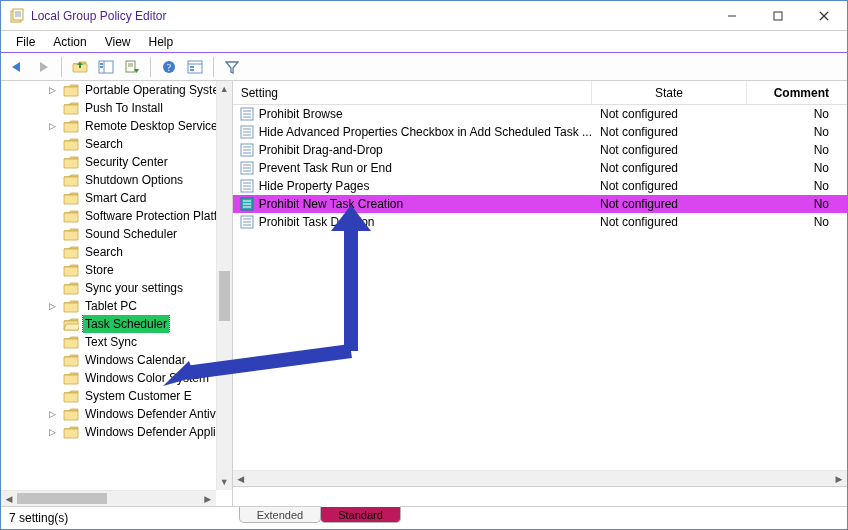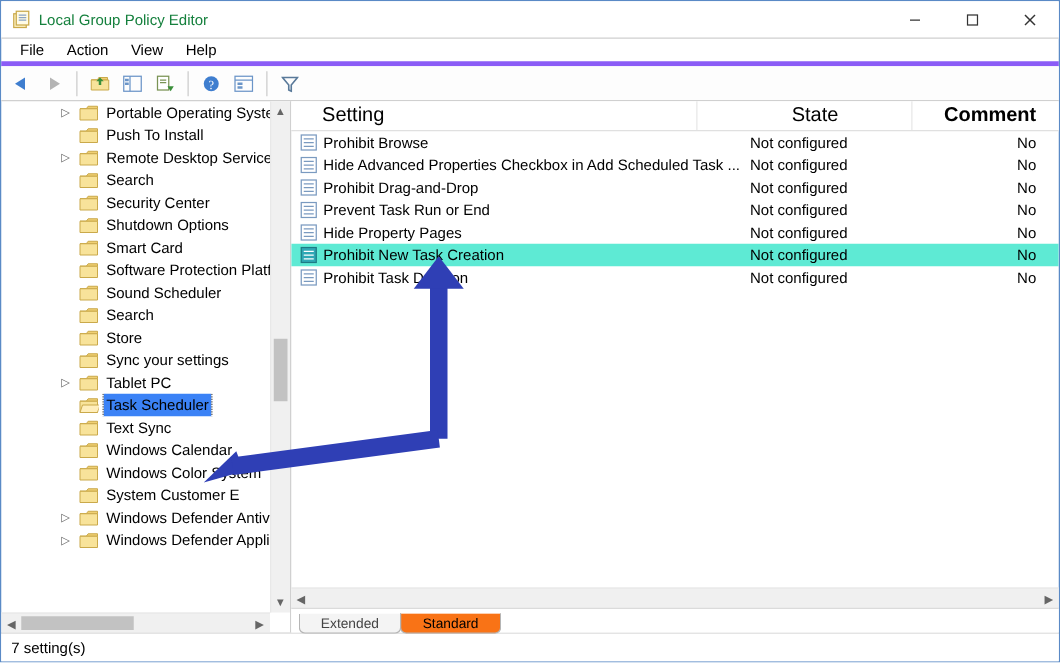--- a/index.html
+++ b/index.html
@@ -1,67 +1,67 @@
 <!DOCTYPE html>
 <html><head>
 <meta charset="utf-8">
 <style>
   * { box-sizing: border-box; }
   html, body { margin:0; padding:0; font-family: "Segoe UI", Tahoma, sans-serif; font-size:12px; color:#000; background:#fff; }
   .window { width:848px; height:530px; border:1px solid #5a8ac6; display:flex; flex-direction:column; background:#fff; position:relative; }
   
   .titlebar { height:30px; display:flex; align-items:center; border-bottom:1px solid #d0d0d0; background:#fff; }
   .titlebar .app-icon { width:16px; height:16px; margin:0 6px 0 8px; display:flex; align-items:center; justify-content:center; }
-  .titlebar .title { flex:1; font-size:12px; color:#15803d; }
+  .titlebar .title { flex:1; font-size:12px; color:#4c1d95; }
   .titlebar .win-controls { display:flex; }
   .titlebar .win-btn { width:46px; height:30px; display:flex; align-items:center; justify-content:center; color:#444; }
   
-  .menubar { height:22px; display:flex; align-items:center; padding:0 6px; border-bottom:4px solid #8b5cf6; }
+  .menubar { height:22px; display:flex; align-items:center; padding:0 6px; border-bottom:1px solid #8b5cf6; }
   .menubar .menu-item { padding:2px 9px; font-size:12px; }
   
   .toolbar { height:28px; display:flex; align-items:center; padding:0 4px; gap:2px; border-bottom:1px solid #d0d0d0; background:#fdfdfd; }
   .toolbar .tb-btn { width:24px; height:24px; display:flex; align-items:center; justify-content:center; border:1px solid transparent; }
   .toolbar .sep { width:1px; height:20px; background:#ccc; margin:0 4px; }
   
   .body { flex:1; display:flex; min-height:0; border-bottom:1px solid #d0d0d0; }
   .tree-pane { width:252px; border-right:1px solid #d0d0d0; position:relative; display:flex; flex-direction:column; }
   .tree-scroll { flex:1; overflow:hidden; position:relative; }
   .tree-list { position:absolute; top:0; left:0; right:16px; }
   .tree-item { height:18px; display:flex; align-items:center; padding-left:62px; white-space:nowrap; overflow:hidden; }
   .tree-item.expandable::before { content:"▷"; position:absolute; left:48px; font-size:9px; color:#666; transform:translateX(0); }
   .tree-item.expandable { position:relative; }
   .tree-item .folder-icon { width:16px; height:13px; margin-right:4px; flex-shrink:0; }
-  .tree-item.selected .label { background:#3b82f6; outline:1px dotted #555; padding:12px 2px; }
+  .tree-item.selected .label { background:#22c55e; outline:1px dotted #555; padding:12px 2px; }
   .tree-item .label { padding:0 2px; }
   
   .vscroll { position:absolute; right:0; top:0; bottom:16px; width:16px; background:#f0f0f0; border-left:1px solid #e8e8e8;}
   .vscroll .up, .vscroll .down { height:16px; display:flex; align-items:center; justify-content:center; color:#666; font-size:9px; }
   .vscroll .thumb { position:absolute; left:2px; right:2px; background:#c2c2c2; }
   .hscroll { position:absolute; left:0; right:16px; bottom:0; height:16px; background:#f0f0f0; border-top:1px solid #e8e8e8; }
   .hscroll .left,.hscroll .right{ width:16px; height:16px; display:flex; align-items:center; justify-content:center; color:#666; font-size:9px; position:absolute; top:0;}
   .hscroll .left{left:0;} .hscroll .right{right:0;}
   .hscroll .thumb{ position:absolute; top:2px; bottom:2px; background:#c2c2c2;}
   
   .list-pane { flex:1; display:flex; flex-direction:column; position:relative; }
   .list-header { height:24px; display:flex; border-bottom:1px solid #e0e0e0; background:#fff; }
-  .list-header .col { display:flex; align-items:center; padding:0 8px; border-right:1px solid #e8e8e8; font-size:16px;margin-left:17px; }
+  .list-header .col { display:flex; align-items:center; padding:0 8px; border-right:1px solid #e8e8e8; font-size:12px; }
   .list-header .col.setting{ flex:1; }
   .list-header .col.state{ width:155px; justify-content:center; }
   .list-header .col.comment{ width:100px; justify-content:flex-end; border-right:none; padding-right:18px;font-weight:bold;}
   .list-rows { flex:1; overflow:hidden; position:relative; }
   .row { height:18px; display:flex; align-items:center; }
-  .row.selected { background:#5eead4; }
+  .row.selected { background:#d946ef; }
   .row .cell-icon { width:20px; display:flex; justify-content:center; align-items:center; margin-left:4px;}
   .row .cell-setting { flex:1; padding-left:2px; white-space:nowrap; overflow:hidden; text-overflow:ellipsis;}
   .row .cell-state { width:155px; padding-left:8px;}
   .row .cell-comment { width:100px; text-align:right; padding-right:18px;}
   
   .list-tabs { height:20px; border-top:1px solid #d0d0d0; display:flex; align-items:flex-end; padding-left:6px; background:#fff;}
-  .list-tabs .tab { font-size:11px; padding:2px 17px 1px; border:1px solid #b5b5b5; border-top:none; border-radius:0 0 5px 5px; margin-right:-1px; background:#fff; position:relative; top:1px;}
-  .list-tabs .tab.active{ background:#f97316; z-index:2; border-top:1px solid #fff;}
+  .list-tabs .tab { font-size:11px; padding:2px 17px 1px; border:1px solid #b5b5b5; border-top:none; border-radius:0 0 5px 5px; margin-right:-1px; background:#fff; position:relative; top:17px;}
+  .list-tabs .tab.active{ background:#be185d; z-index:2; border-top:1px solid #fff;}
   .list-tabs .tab.inactive{ background:#f4f4f4; color:#444;}
   
   .list-hscroll { height:16px; background:#f0f0f0; border-top:1px solid #e8e8e8; position:relative; }
   .list-hscroll .left,.list-hscroll .right{ width:16px; height:16px; display:flex; align-items:center; justify-content:center; color:#666; font-size:9px; position:absolute; top:0;}
   .list-hscroll .left{left:0;} .list-hscroll .right{right:0;}
   
   .statusbar { height:22px; display:flex; align-items:center; padding:0 8px; font-size:12px; background:#fff; }
   
   .arrow-annotation { position:absolute; pointer-events:none; }
   .arrow-annotation svg { display:block; }

